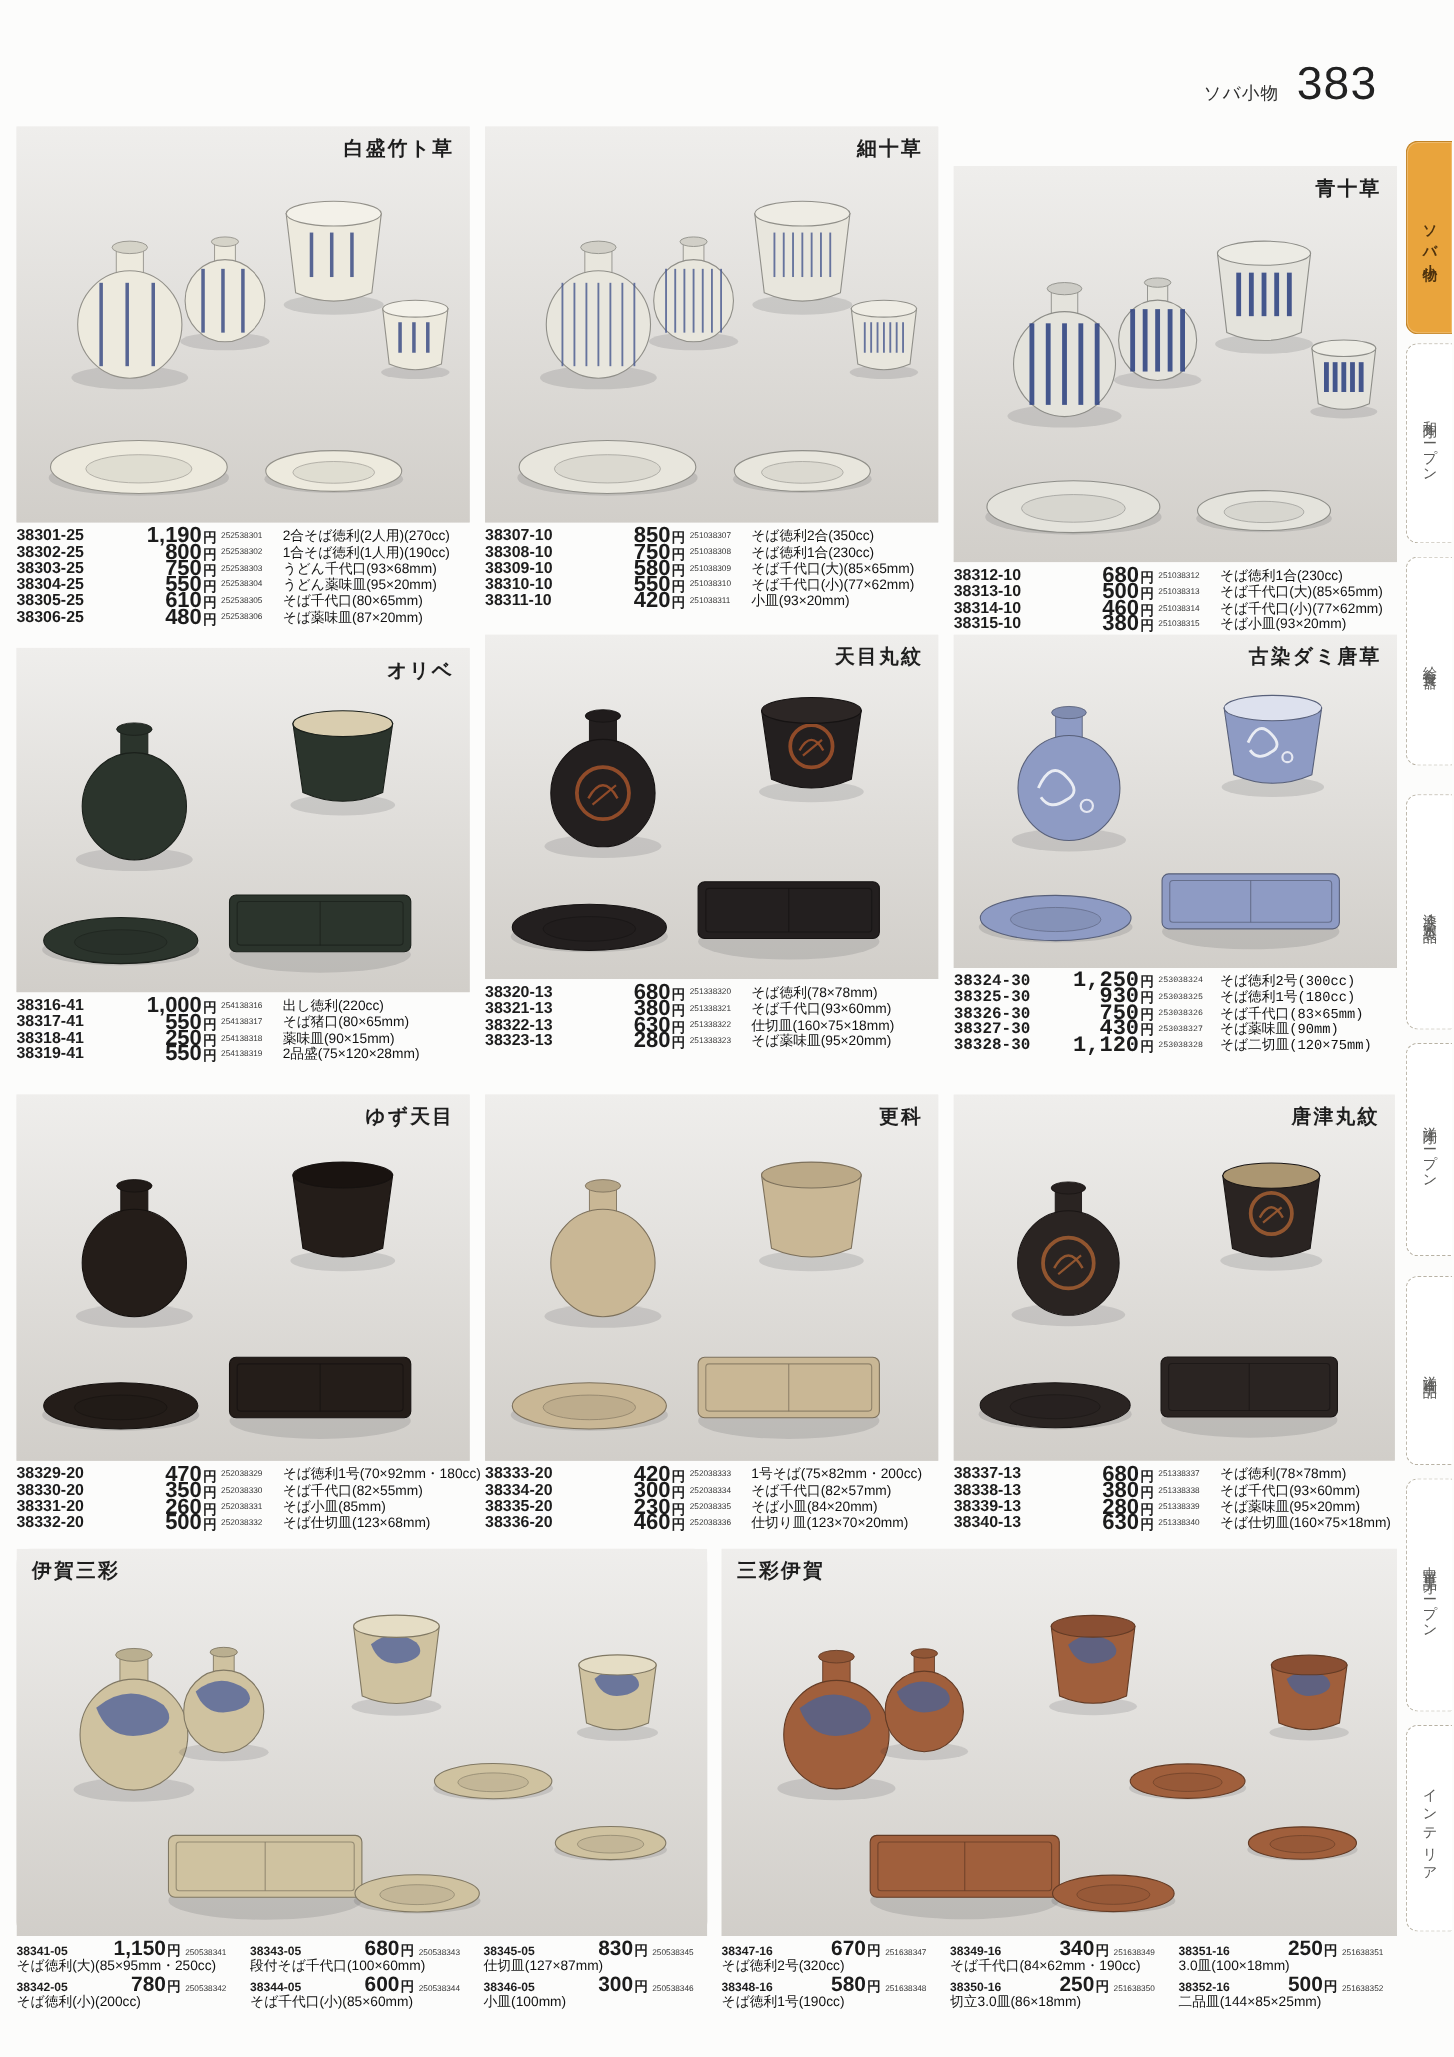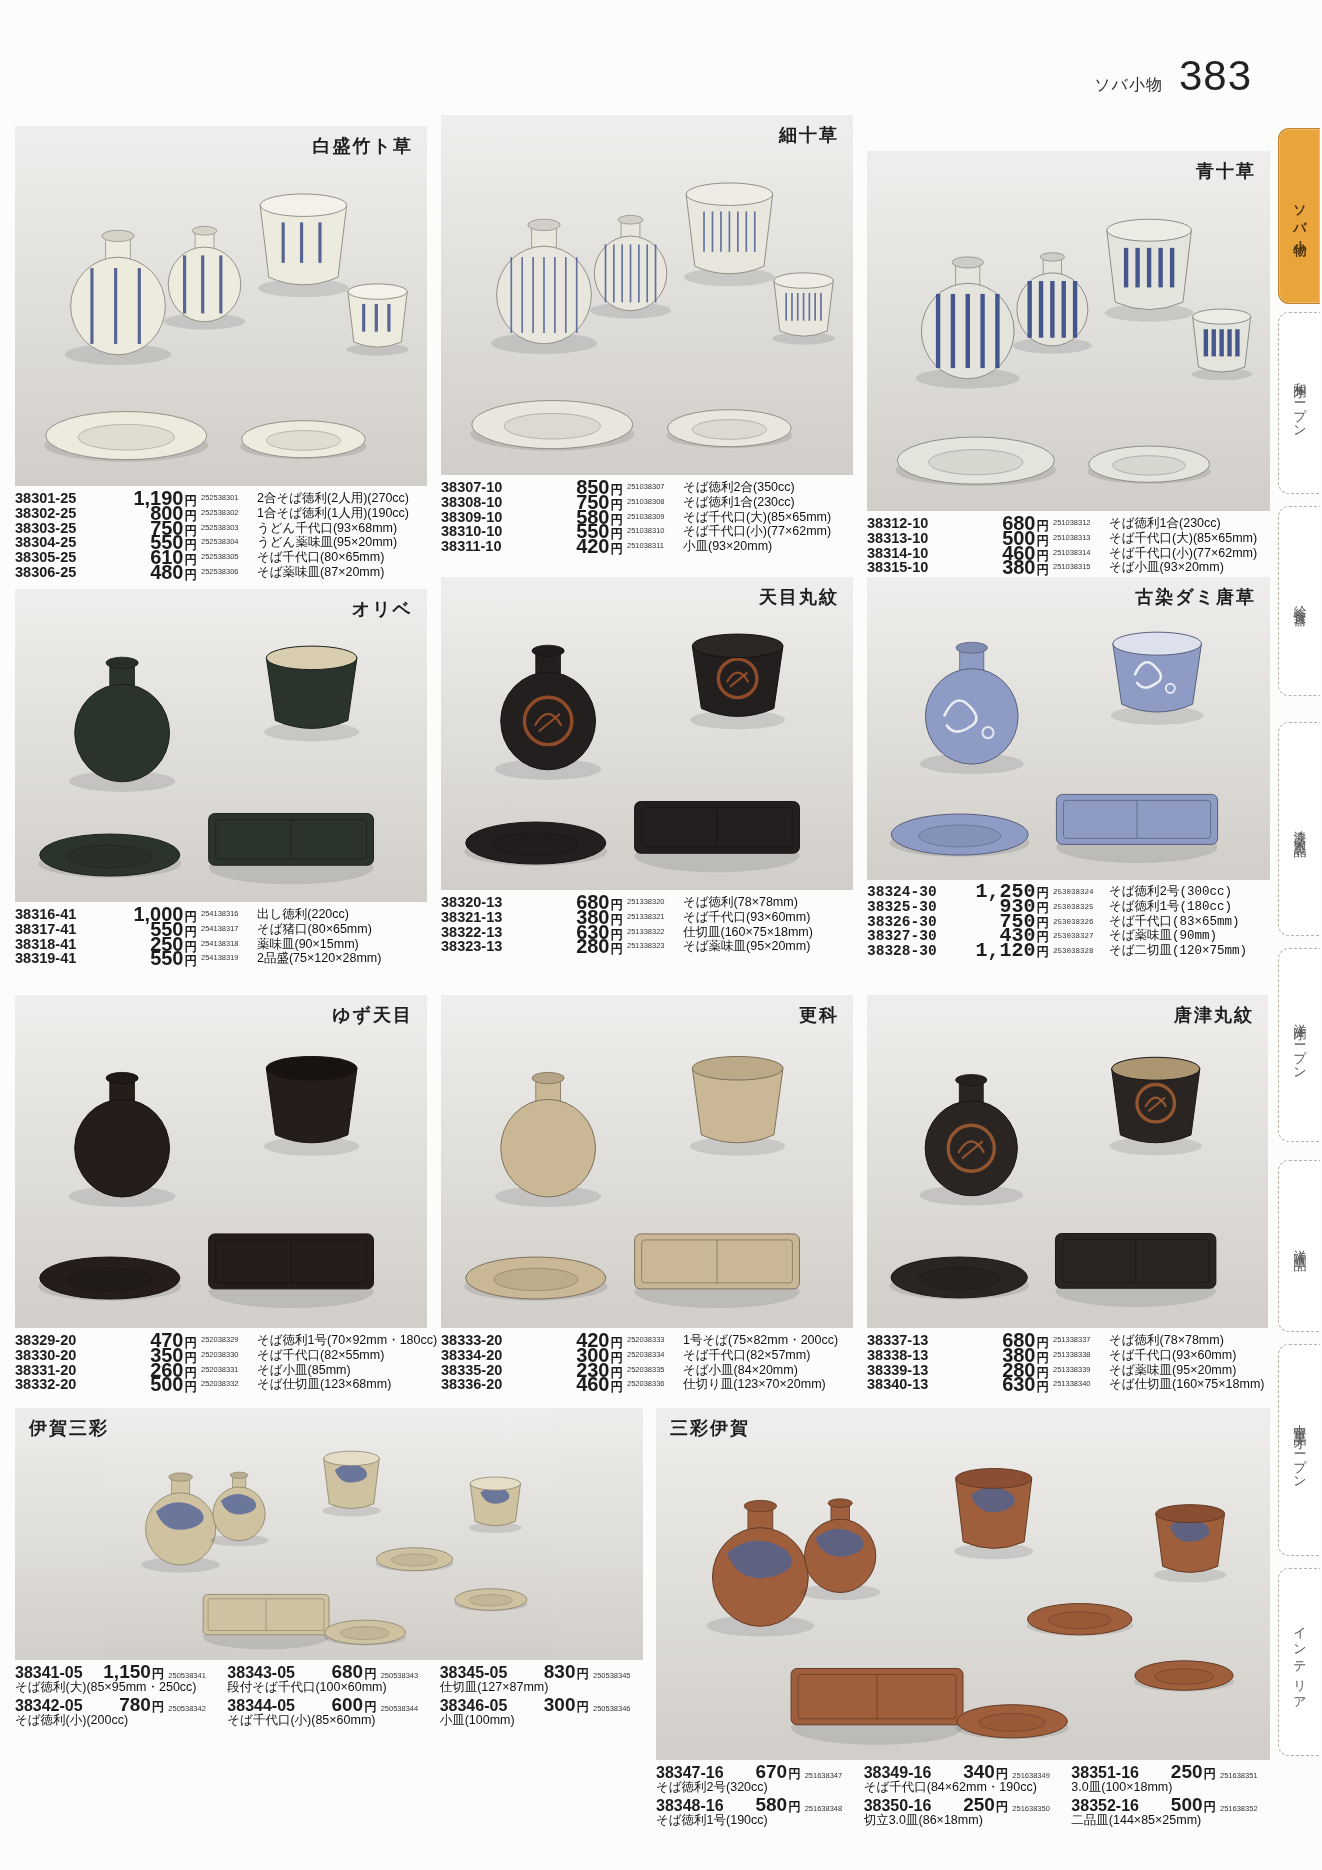--- a/index.html
+++ b/index.html
@@ -35,35 +35,35 @@
   .code{width:86px;font-weight:bold;font-size:14.5px;flex:none;}
   .price{width:96px;flex:none;text-align:right;font-weight:bold;font-size:20px;letter-spacing:0;}
   .price .yen{font-size:12.5px;margin-left:1px;}
   .catno{width:56px;flex:none;font-size:7.5px;color:#333;padding-left:4px;letter-spacing:0;}
   .desc{flex:1;font-size:12.5px;color:#111;}
   
   .wgrid{display:flex;gap:9px;padding-top:4px;}
   .wcol{flex:1;min-width:0;}
   .wentry{margin-bottom:2px;}
   .wl1{display:flex;align-items:baseline;height:16px;line-height:16px;white-space:nowrap;}
-  .wl1 .code{width:66px;font-size:16px;}
+  .wl1 .code{width:66px;font-size:11px;}
   .wl1 .price{flex:1;font-size:19px;}
   .wl1 .catno{width:50px;}
   .wl2{font-size:12.5px;height:15px;line-height:15px;white-space:nowrap;color:#111;}
 </style>
 </head>
 <body>
 
 <div class="page-header">
   <span class="cat">ソバ小物</span>
   <span class="num">383</span>
 </div>
 
 <div id="sections">
-    <article class="section" style="left: 15px; top: 115px; width: 412px; margin-top: 11px;">
+    <article class="section" style="left: 15px; top: 115px; width: 412px;">
       <div class="photo" style="height: 360px;">
         <div class="sec-title right">白盛竹ト草</div>
         <svg viewBox="0 0 412 360">
           <defs>
             <linearGradient id="bg0" x1="0" y1="0" x2="0" y2="1">
               <stop offset="0%" stop-color="#efeeec"></stop>
               <stop offset="100%" stop-color="#d1cec9"></stop>
             </linearGradient>
           </defs>
           <rect x="0" y="0" width="412" height="360" fill="url(#bg0)"></rect>
@@ -672,21 +672,21 @@
         </div>
         <div class="srow">
           <span class="code">38340-13</span>
           <span class="price">630<i class="yen" style="font-style: normal;">円</i></span>
           <span class="catno">251338340</span>
           <span class="desc">そば仕切皿(160×75×18mm)</span>
         </div>
       </div>
     </article>
     <article class="section" style="left: 15px; top: 1408px; width: 628px;">
-      <div class="photo" style="height: 252px;">
+      <div class="photo" style="height: 352px; border-radius: 13px;">
         <div class="sec-title left">伊賀三彩</div>
         <svg viewBox="0 0 628 352">
           <defs>
             <linearGradient id="bg9" x1="0" y1="0" x2="0" y2="1">
               <stop offset="0%" stop-color="#efeeec"></stop>
               <stop offset="100%" stop-color="#d1cec9"></stop>
             </linearGradient>
           </defs>
           <rect x="0" y="0" width="628" height="352" fill="url(#bg9)"></rect>
           <g>

